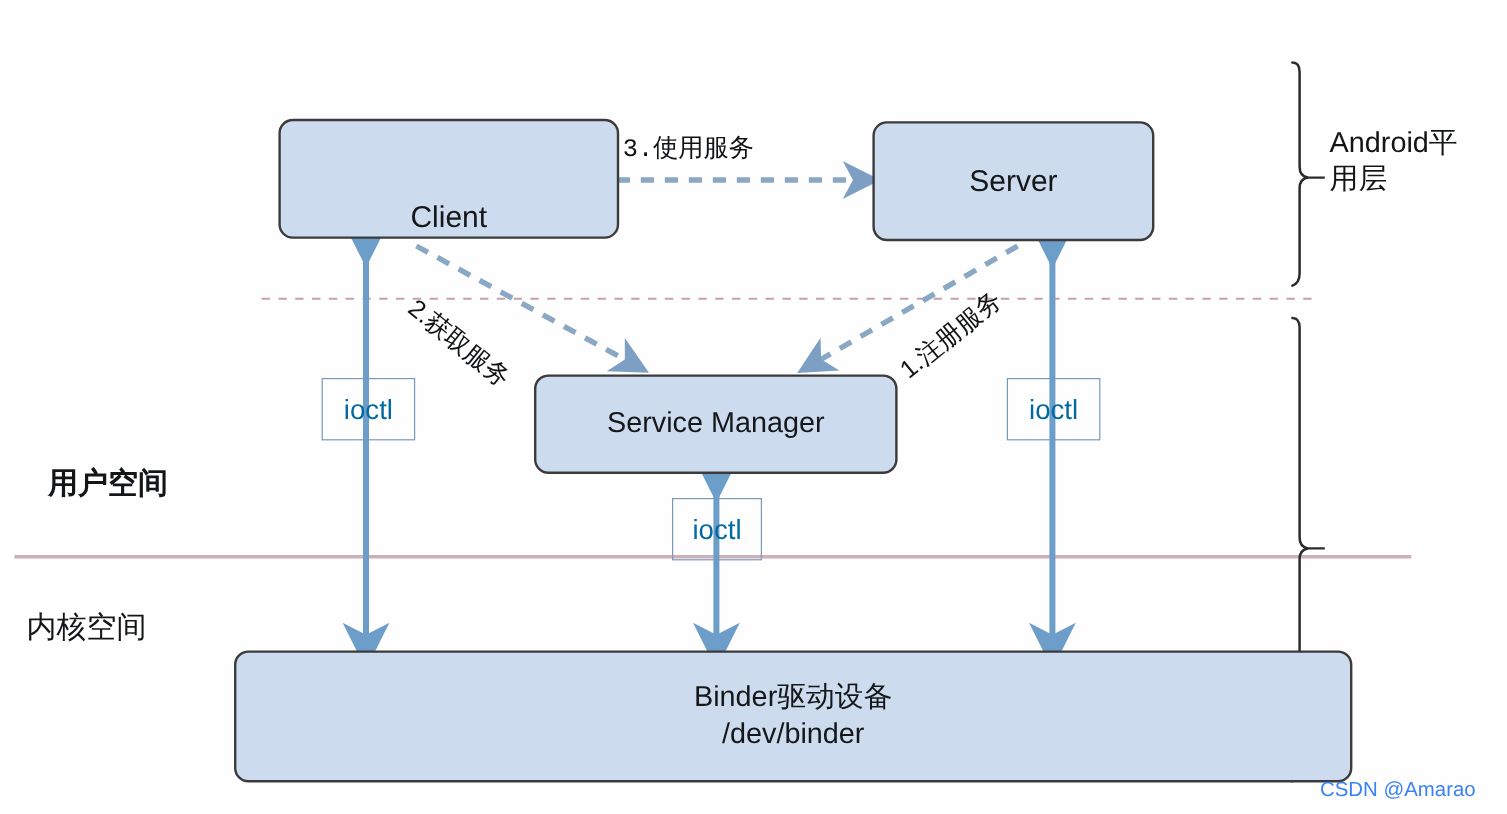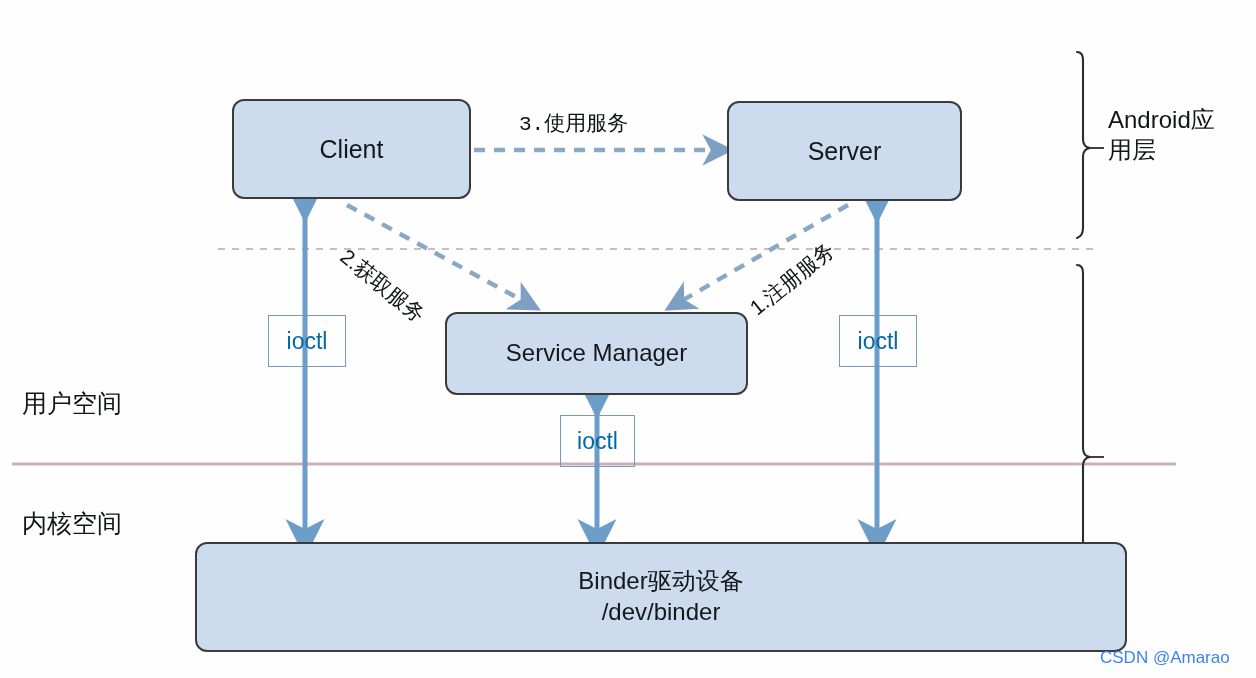--- a/index.html
+++ b/index.html
@@ -37,22 +37,23 @@
     justify-content: center;
     text-align: center;
     color: #15171a;
     line-height: 1.28;
   }
   .node-label {
     display: block;
     white-space: pre-line;
   }
   #node-client {
-    left: 232px; top: 99px; width: 239px; height: 100px;
+    left: 232px; top: 99px; width: 284px; height: 100px;
     font-size: 25px;
+    align-items: flex-end;
   }
   #node-server {
     left: 727px; top: 101px; width: 235px; height: 100px;
     font-size: 25px;
   }
   #node-service-manager {
     left: 445px; top: 312px; width: 303px; height: 83px;
     font-size: 24px;
   }
   #node-binder {
@@ -75,21 +76,21 @@
   #ioctl-right { left: 839px; top: 315px; width: 78px; height: 52px; }
   #ioctl-center { left: 560px; top: 415px; width: 75px; height: 52px; }
 
   .side-label {
     position: absolute;
     font-size: 25px;
     color: #131517;
     white-space: pre-line;
     line-height: 1.25;
   }
-  #label-user-space { left: 22px; top: 388px; }
+  #label-user-space { left: 40px; top: 388px; font-weight: bold; }
   #label-kernel-space { left: 22px; top: 508px; }
   #label-app-layer { left: 1108px; top: 105px; font-size: 24px; }
   #label-platform-layer { left: 1108px; top: 433px; font-size: 24px; }
 
   .flow-label {
     position: absolute;
     font-size: 21px;
     color: #0f1113;
     white-space: nowrap;
   }
@@ -180,18 +181,18 @@
     <span>ioctl</span>
   </div>
 
   <div class="flow-label" id="flow-3">3.使用服务</div>
   <div class="flow-label" id="flow-2">2.获取服务</div>
   <div class="flow-label" id="flow-1">1.注册服务</div>
 
   <div class="side-label" id="label-user-space">用户空间</div>
   <div class="side-label" id="label-kernel-space">内核空间</div>
 
-  <div class="side-label" id="label-app-layer">Android应
+  <div class="side-label" id="label-app-layer">Android平
 用层</div>
 
   <div id="watermark">CSDN @Amarao</div>
 
 </div>
 
 </body></html>

